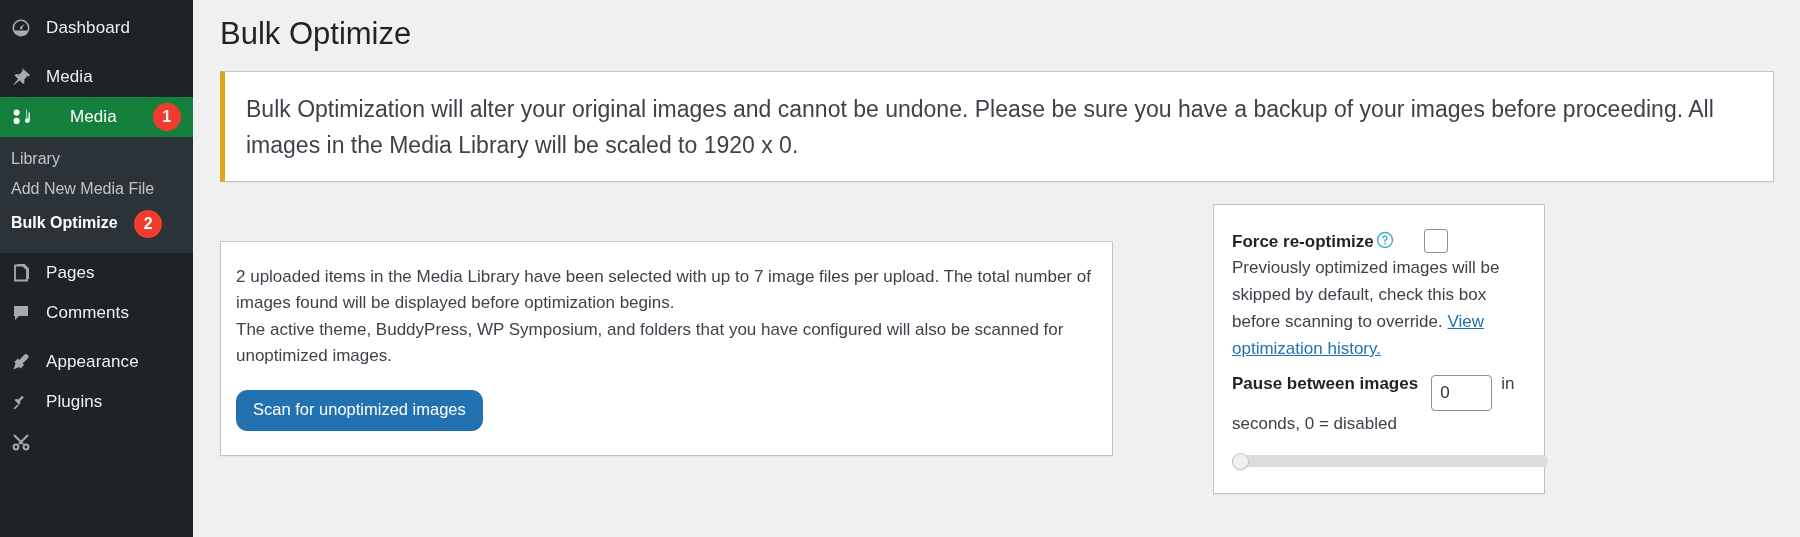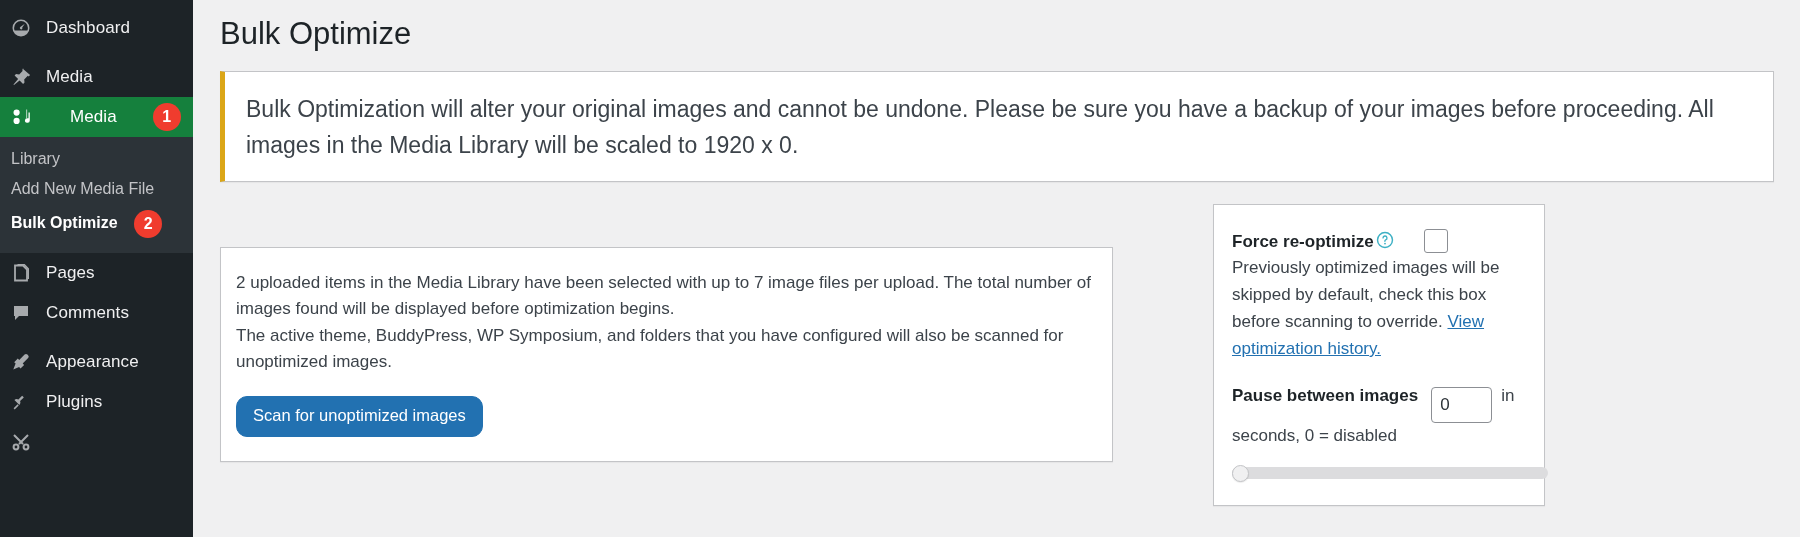--- a/index.html
+++ b/index.html
@@ -169,21 +169,21 @@
     background: #fff;
     vertical-align: -6px;
     margin: 0 8px 0 30px;
     cursor: pointer;
   }
   .opt-link {
     color: #2271b1;
     text-decoration: underline;
     cursor: pointer;
   }
-  .pause-row { margin-top: 20px; }
+  .pause-row { margin-top: 8px; }
   .pause-label { font-weight: bold; color: #1d2327; }
   .num-input {
     width: 61px;
     height: 36px;
     border: 1px solid #8c8f94;
     border-radius: 4px;
     background: #fff;
     font-size: 17px;
     font-family: "Liberation Sans", sans-serif;
     color: #2c3338;

